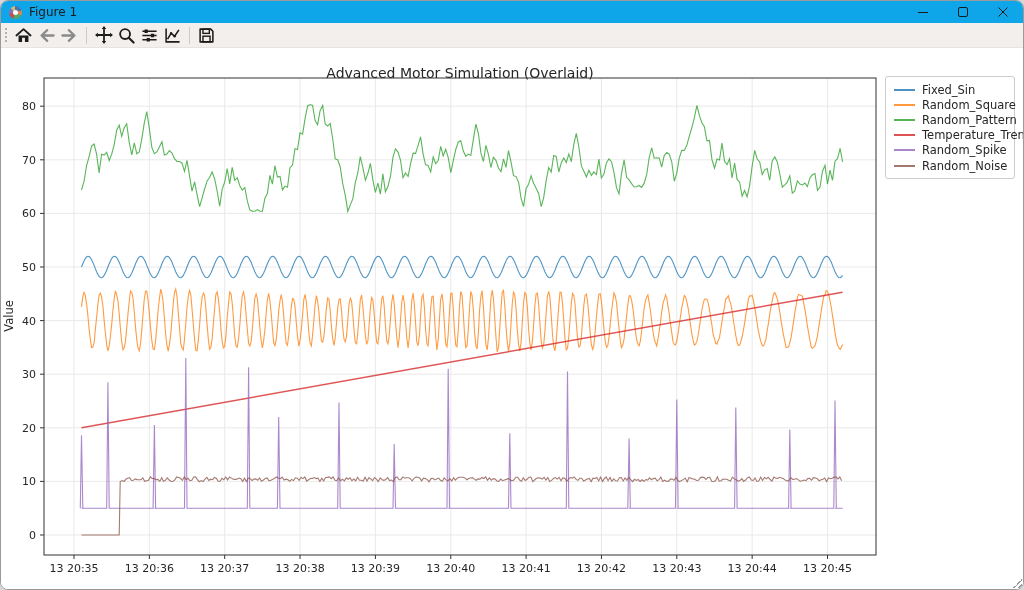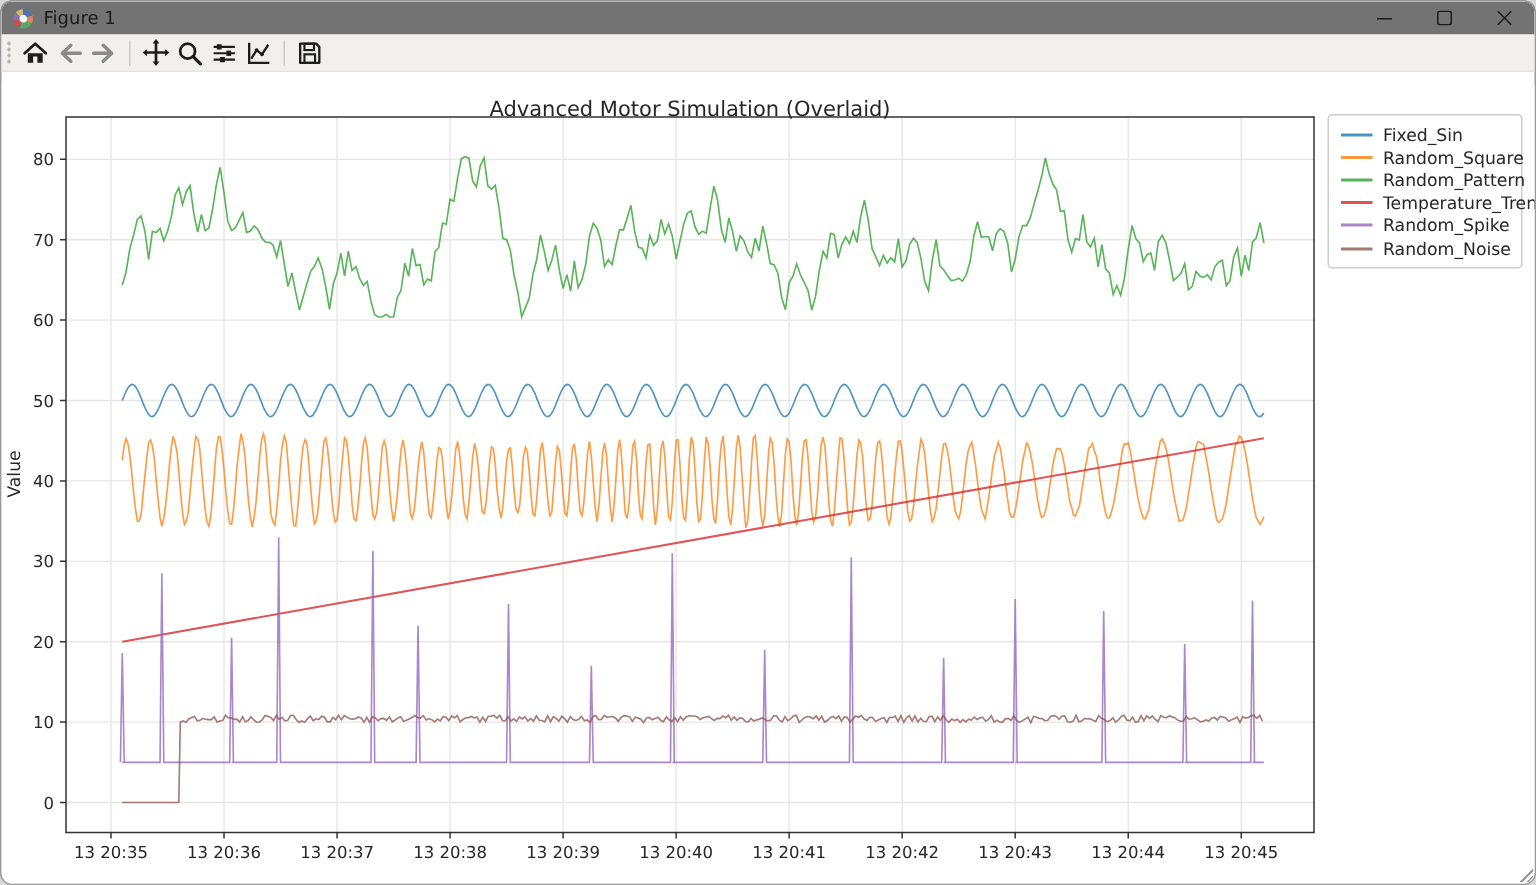--- a/index.html
+++ b/index.html
@@ -1,19 +1,19 @@
 <!DOCTYPE html>
 <html><head>
 <meta charset="utf-8">
 <style>
   html,body{margin:0;padding:0;background:#d8d8d8;font-family:"DejaVu Sans",sans-serif;}
   .window{position:relative;width:1024px;height:590px;background:#fff;border-radius:8px;overflow:hidden;
           border:1px solid #9a9a9a;box-sizing:border-box;}
   
-  .titlebar{position:absolute;left:0;top:0;width:100%;height:22px;background:#737373;
+  .titlebar{position:absolute;left:0;top:0;width:100%;height:22px;background:#0ea5e9;
             display:flex;align-items:center;}
   .app-icon{width:13px;height:13px;margin-left:8px;border-radius:50%;position:relative;
             background:conic-gradient(#4c72b0 0 70deg,#dd8452 70deg 120deg,#55a868 120deg 200deg,#c44e52 200deg 260deg,#8172b2 260deg 310deg,#ccb974 310deg 360deg);}
   .app-icon::after{content:"";position:absolute;left:4px;top:4px;width:5px;height:5px;background:#fdfdfd;border-radius:50%;}
   .title-text{font-size:12px;color:#1b1b1b;margin-left:7px;}
   .win-controls{margin-left:auto;display:flex;height:100%;}
   .win-btn{width:40px;height:100%;display:flex;align-items:center;justify-content:center;cursor:default;}
   .win-btn svg{display:block;}
   
   .toolbar{position:absolute;left:0;top:22px;width:100%;height:25px;background:#f3efec;

